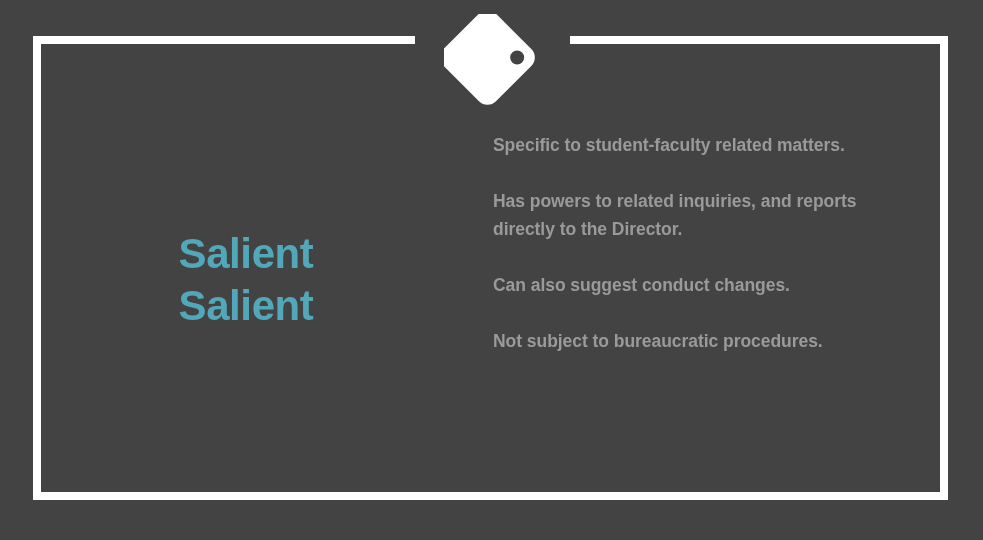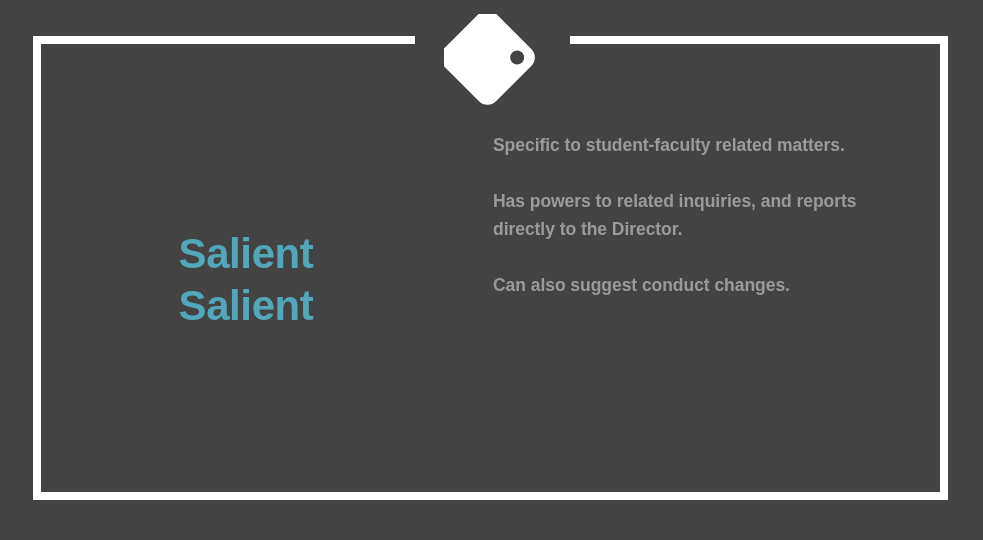--- a/index.html
+++ b/index.html
@@ -149,16 +149,17 @@
 
     <div id="title-block">
       <div class="slide-title">Salient</div>
       <div class="slide-title">Salient</div>
     </div>
 
     <div id="bullet-list">
       <p class="bullet wide">Specific to student-faculty related matters.</p>
       <p class="bullet wide">Has powers to related inquiries, and reports directly to the Director.</p>
       <p class="bullet wide">Can also suggest conduct changes.</p>
+      <p class="bullet wide last">Not subject to bureaucratic procedures.</p>
     </div>
 
   </div>
 </div>
 
 </body></html>

